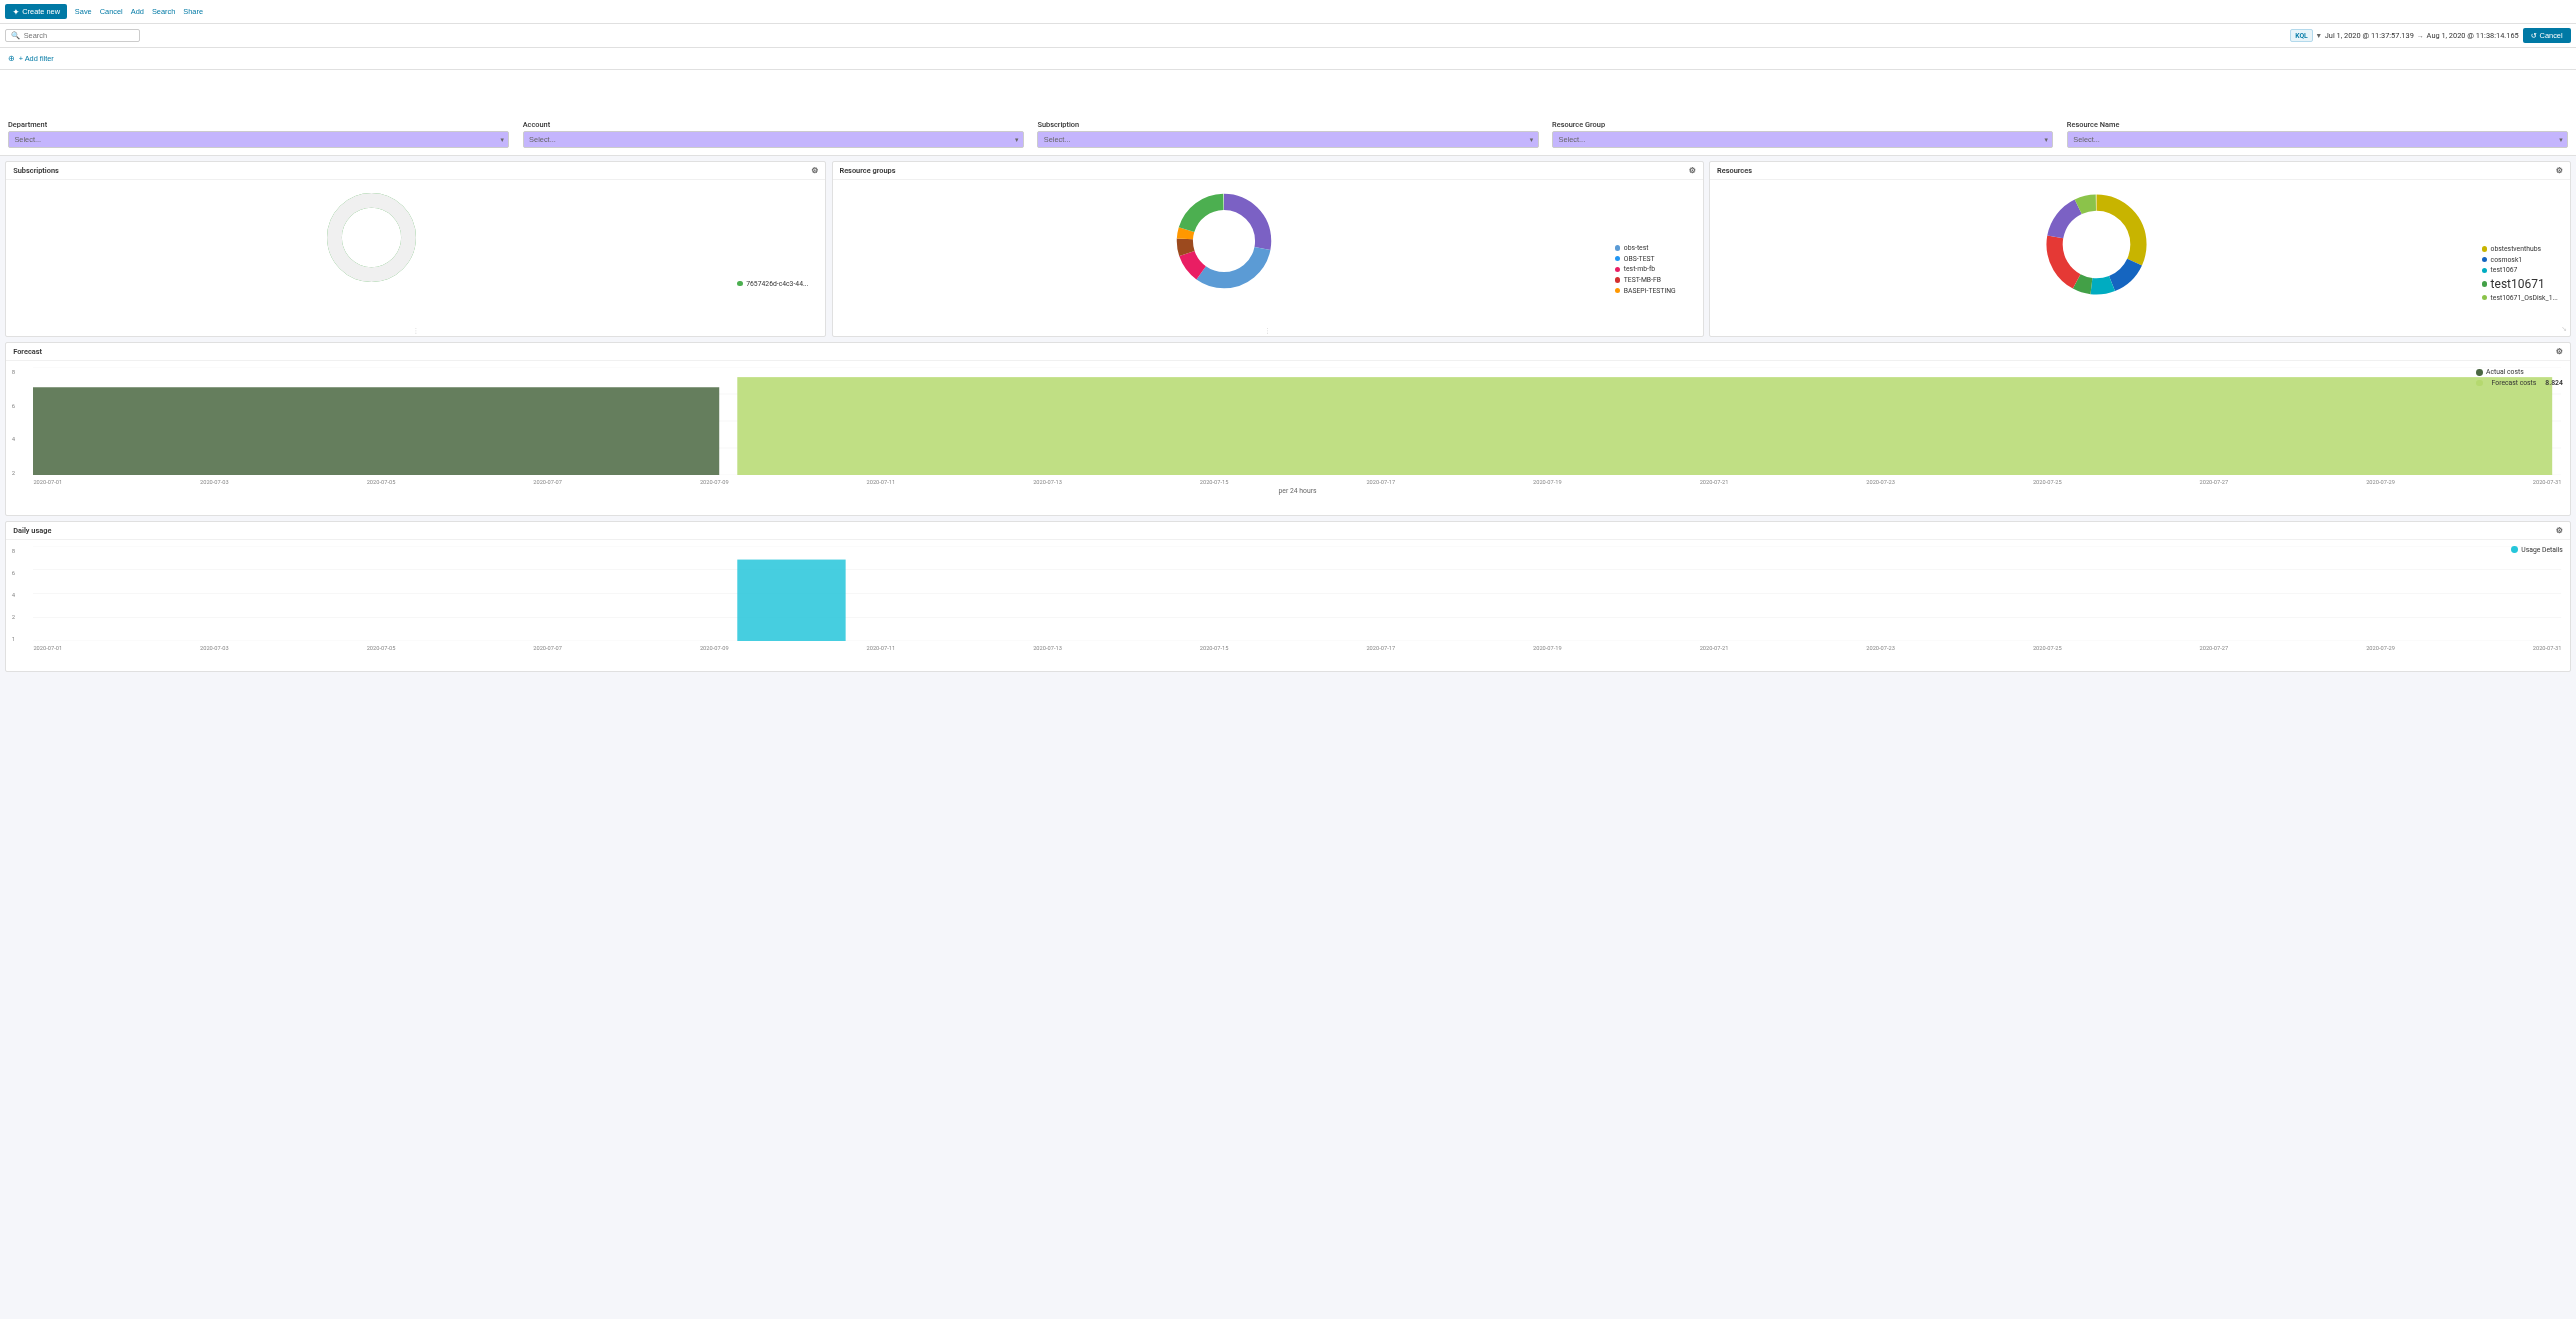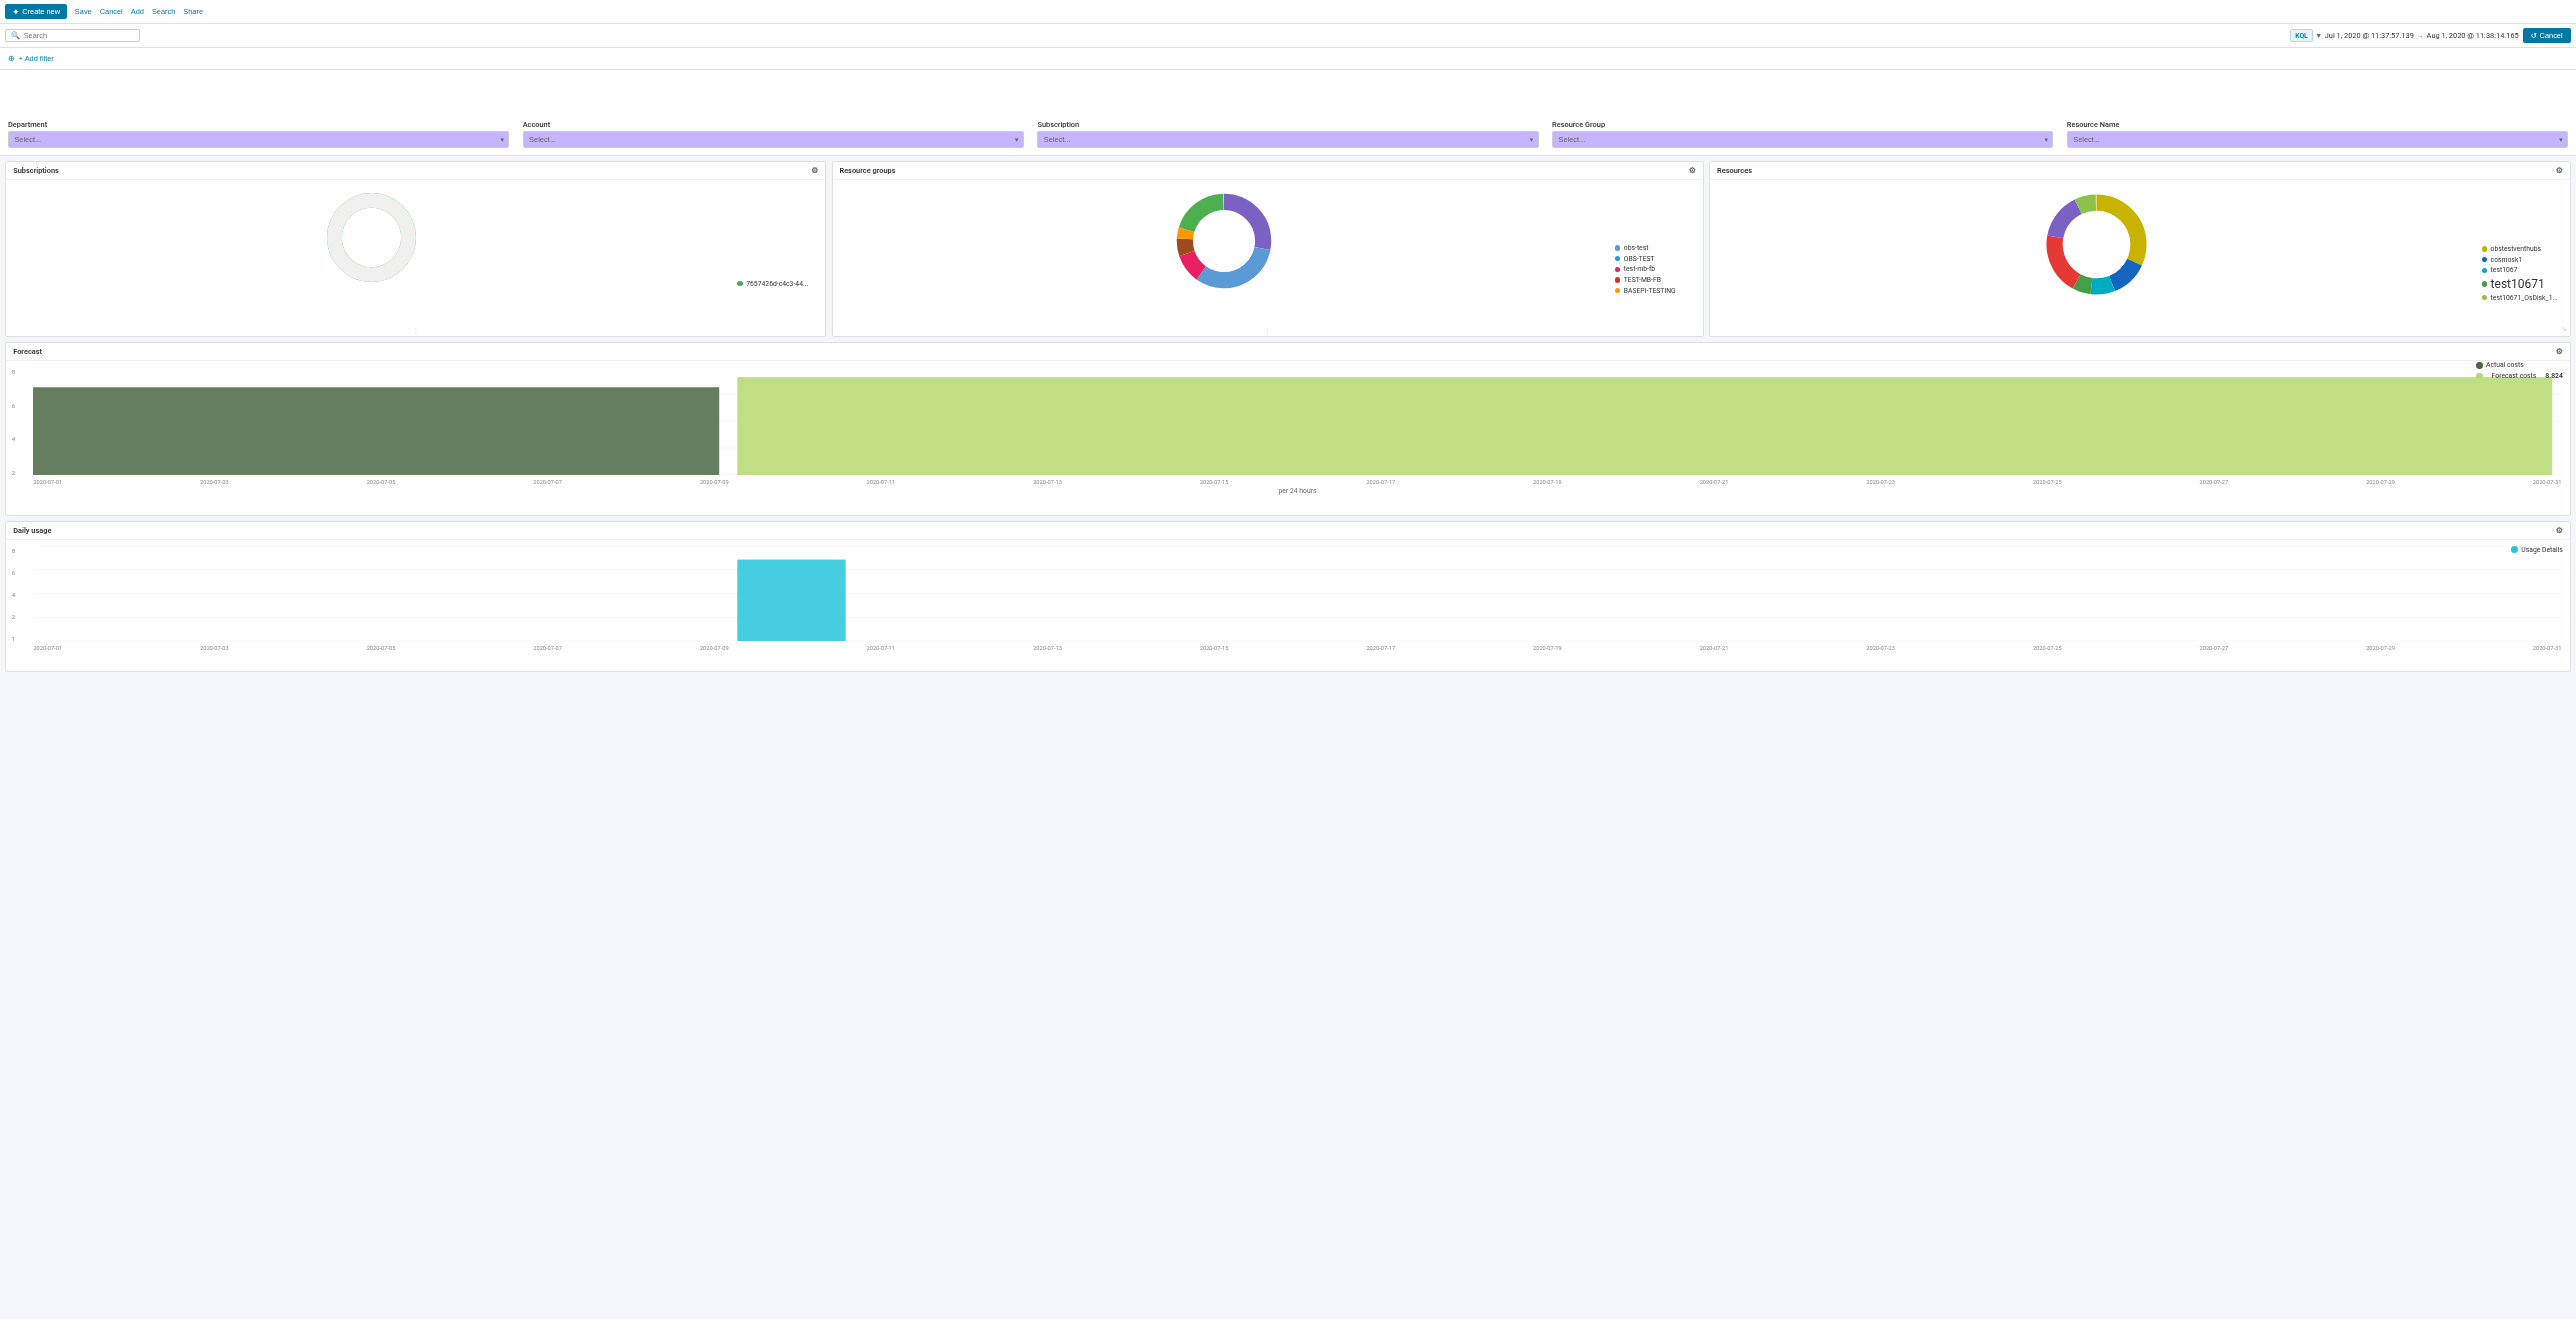--- a/index.html
+++ b/index.html
@@ -363,21 +363,21 @@
         <span style="font-size:5.7px;color:#888;">2020-07-21</span>
         <span style="font-size:5.7px;color:#888;">2020-07-23</span>
         <span style="font-size:5.7px;color:#888;">2020-07-25</span>
         <span style="font-size:5.7px;color:#888;">2020-07-27</span>
         <span style="font-size:5.7px;color:#888;">2020-07-29</span>
         <span style="font-size:5.7px;color:#888;">2020-07-31</span>
       </div>
       <div style="text-align:center; font-size:6.8px; color:#666; margin-top:1.4px;">per 24 hours</div>
 
       
-      <div style="position:absolute; right:6.8px; top:0; display:flex; flex-direction:column; gap:2.7px; font-size:6.8px;">
+      <div style="position:absolute; right:6.8px; top:7px; display:flex; flex-direction:column; gap:2.7px; font-size:6.8px;">
         <div style="display:flex; align-items:center; gap:3.4px;">
           <div style="width:6.8px;height:6.8px;border-radius:50%;background:#4a6741;"></div>
           <span>Actual costs</span>
         </div>
         <div style="display:flex; align-items:center; gap:9px;">
           <div style="width:6.8px;height:6.8px;border-radius:50%;background:#b5d96f;"></div>
           <span>Forecast costs</span>
           <span style="font-weight:600;">8.824</span>
         </div>
       </div>

